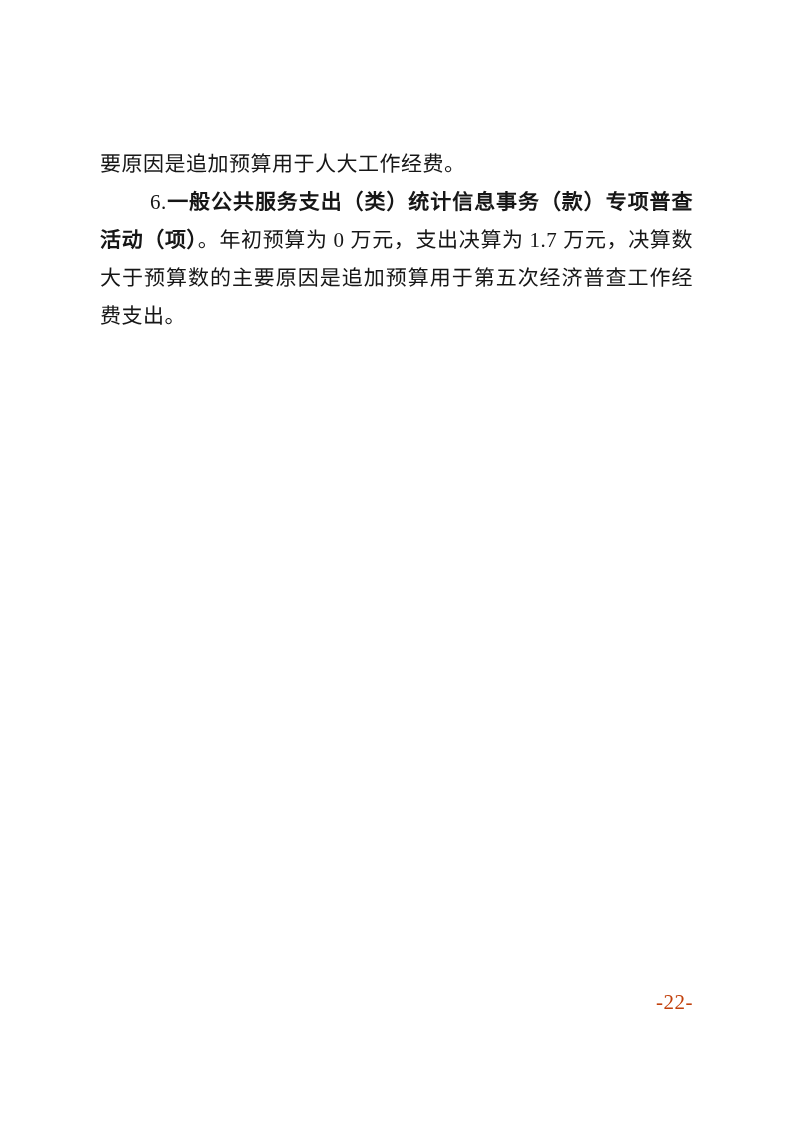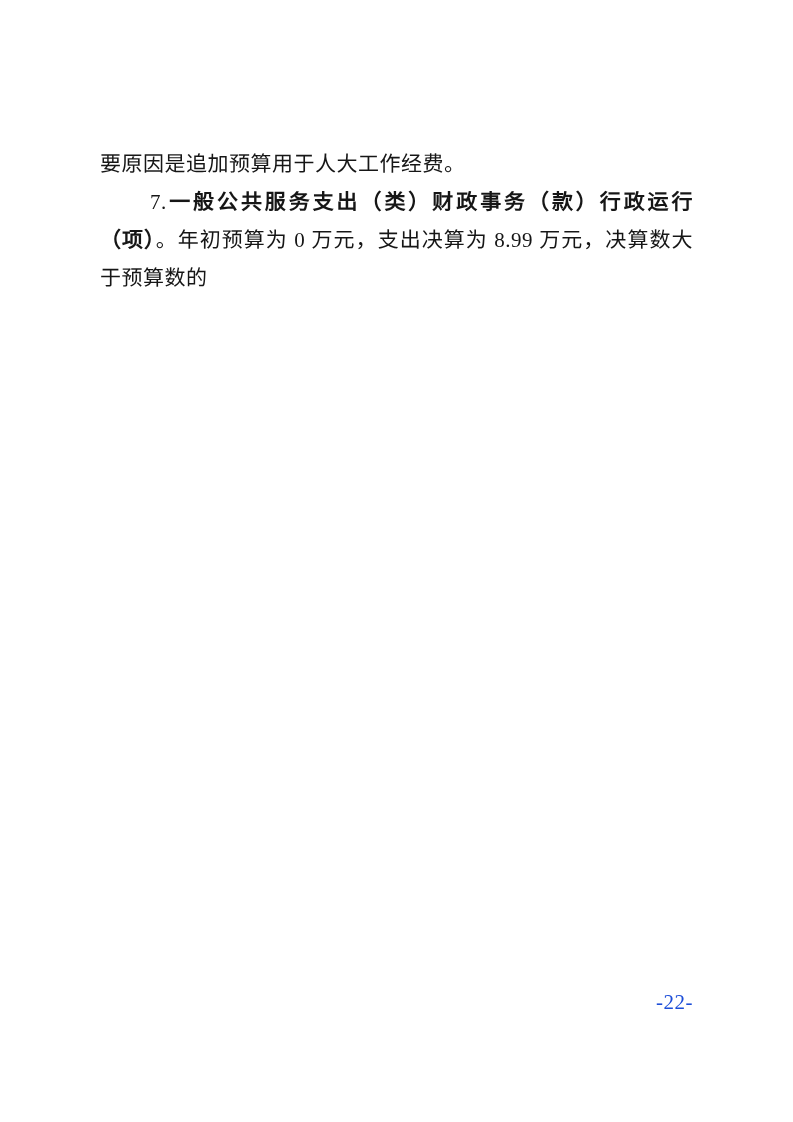--- a/index.html
+++ b/index.html
@@ -46,38 +46,38 @@
   .run-regular {
     font-weight: 400;
   }
   .page-number {
     position: absolute;
     right: 100px;
     top: 989px;
     font-size: 21px;
     line-height: 26px;
     letter-spacing: 0.5px;
-    color: #1d4ed8;
+    color: #c2410c;
   }
 </style>
 </head>
 <body>
 
 <div class="page">
   <div class="body-text">
 
     <p class="para">
       <span class="run-regular">要原因是追加预算用于人大工作经费。</span>
     </p>
 
 
 
 
 
+    <p class="para indent">
+      <span class="run-num">6.</span><span class="run-bold">一般公共服务支出（类）统计信息事务（款）专项普查活动（项）</span><span class="run-regular">。年初预算为 0 万元，支出决算为 1.7 万元，决算数大于预算数的主要原因是追加预算用于第五次经济普查工作经费支出。</span>
+    </p>
 
-    <p class="para indent">
-      <span class="run-num">7.</span><span class="run-bold">一般公共服务支出（类）财政事务（款）行政运行（项）</span><span class="run-regular">。年初预算为 0 万元，支出决算为 8.99 万元，决算数大于预算数的</span>
-    </p>
 
   </div>
 
   <div class="page-number">-22-</div>
 </div>
 
 </body></html>

